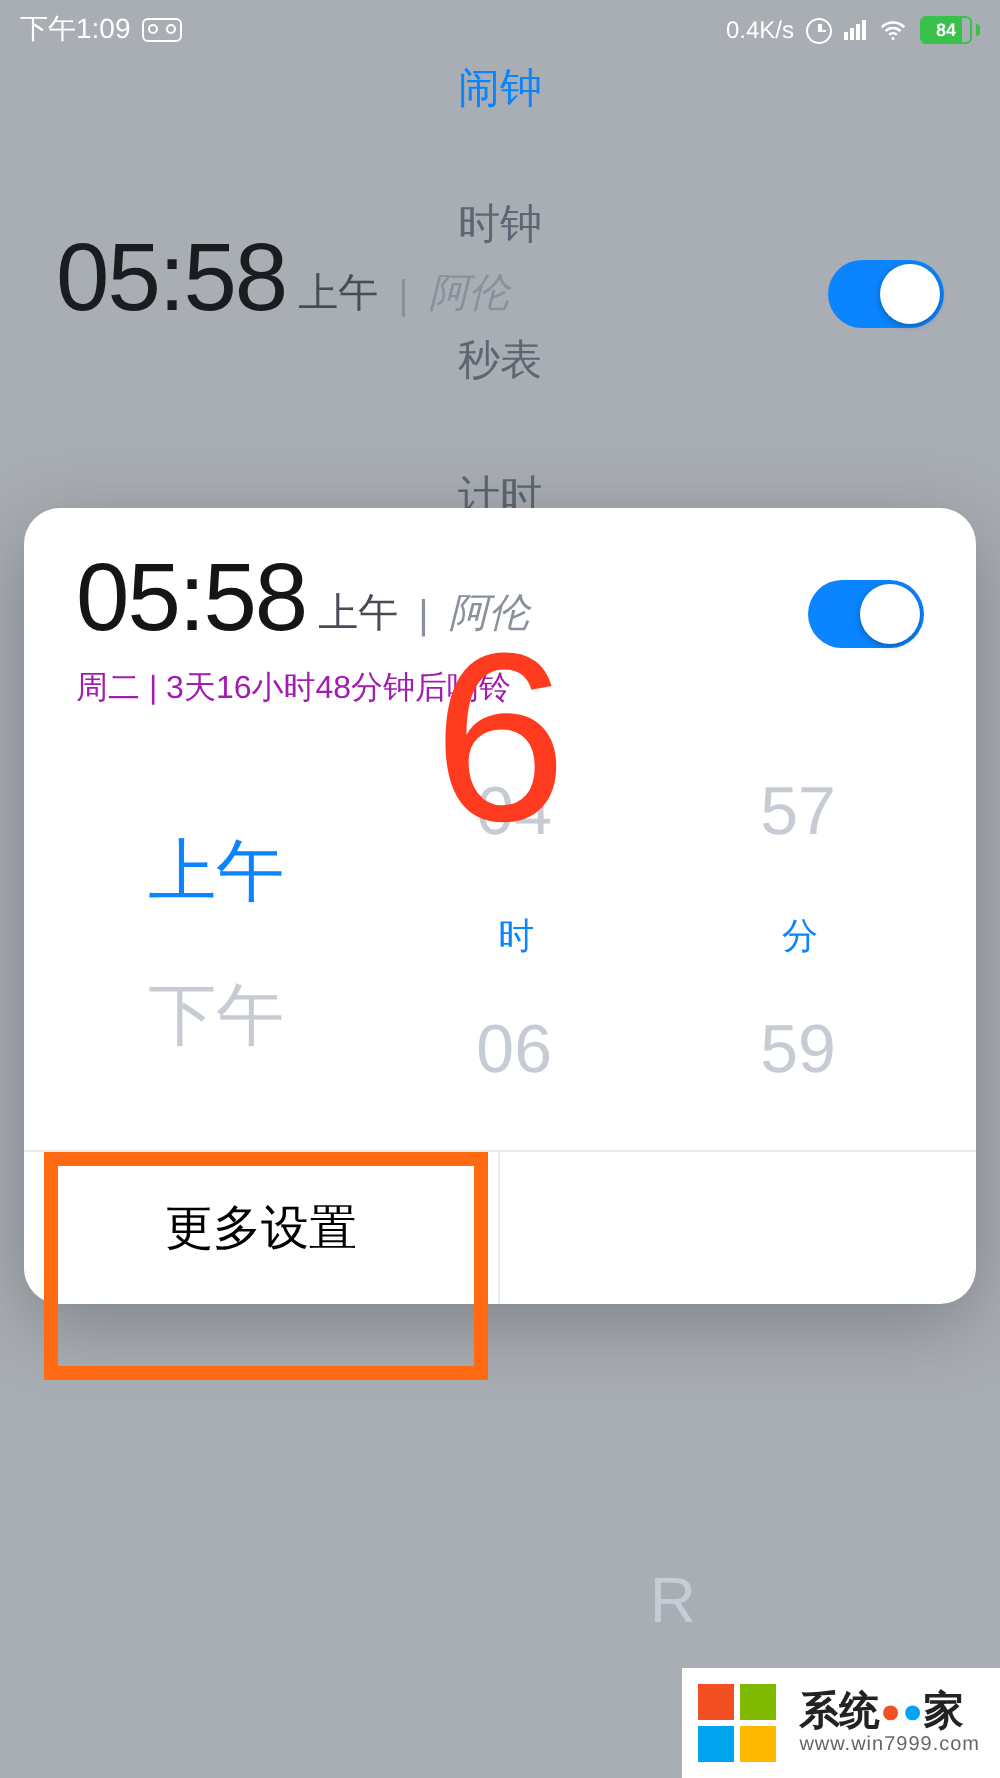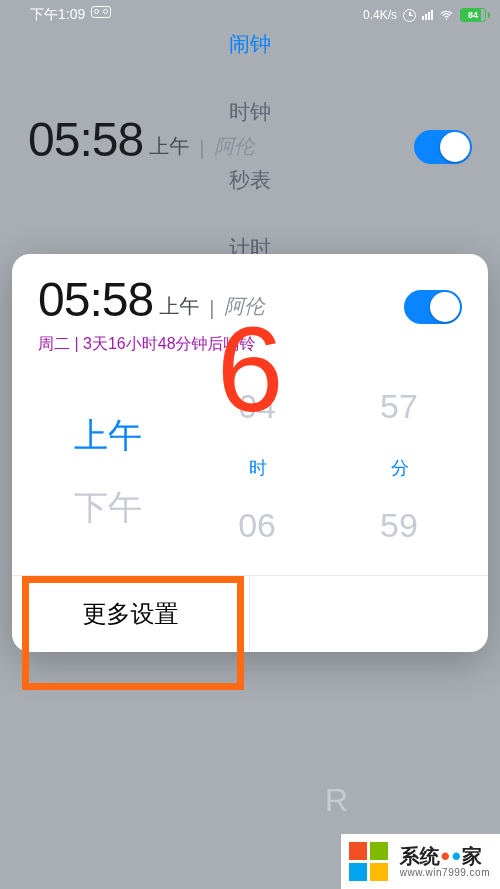--- a/index.html
+++ b/index.html
@@ -15,21 +15,21 @@
     
     .status-bar {
       height: 30px;
       display: flex;
       align-items: center;
       padding: 0 10px;
       color: #fff;
       font-size: 14px;
       justify-content: space-between;
     }
-    .status-left { display: flex; align-items: flex-start; gap: 6px; margin-left: 20px; }
+    .status-left { display: flex; align-items: center; gap: 6px; }
     .status-right { display: flex; align-items: center; gap: 6px; font-size: 12px; }
     .vr-icon {
       display: inline-block;
       width: 20px; height: 12px;
       border: 1.5px solid #fff;
       border-radius: 3px;
       position: relative;
     }
     .vr-icon::before, .vr-icon::after {
       content: ""; position: absolute; width: 5px; height: 5px;

